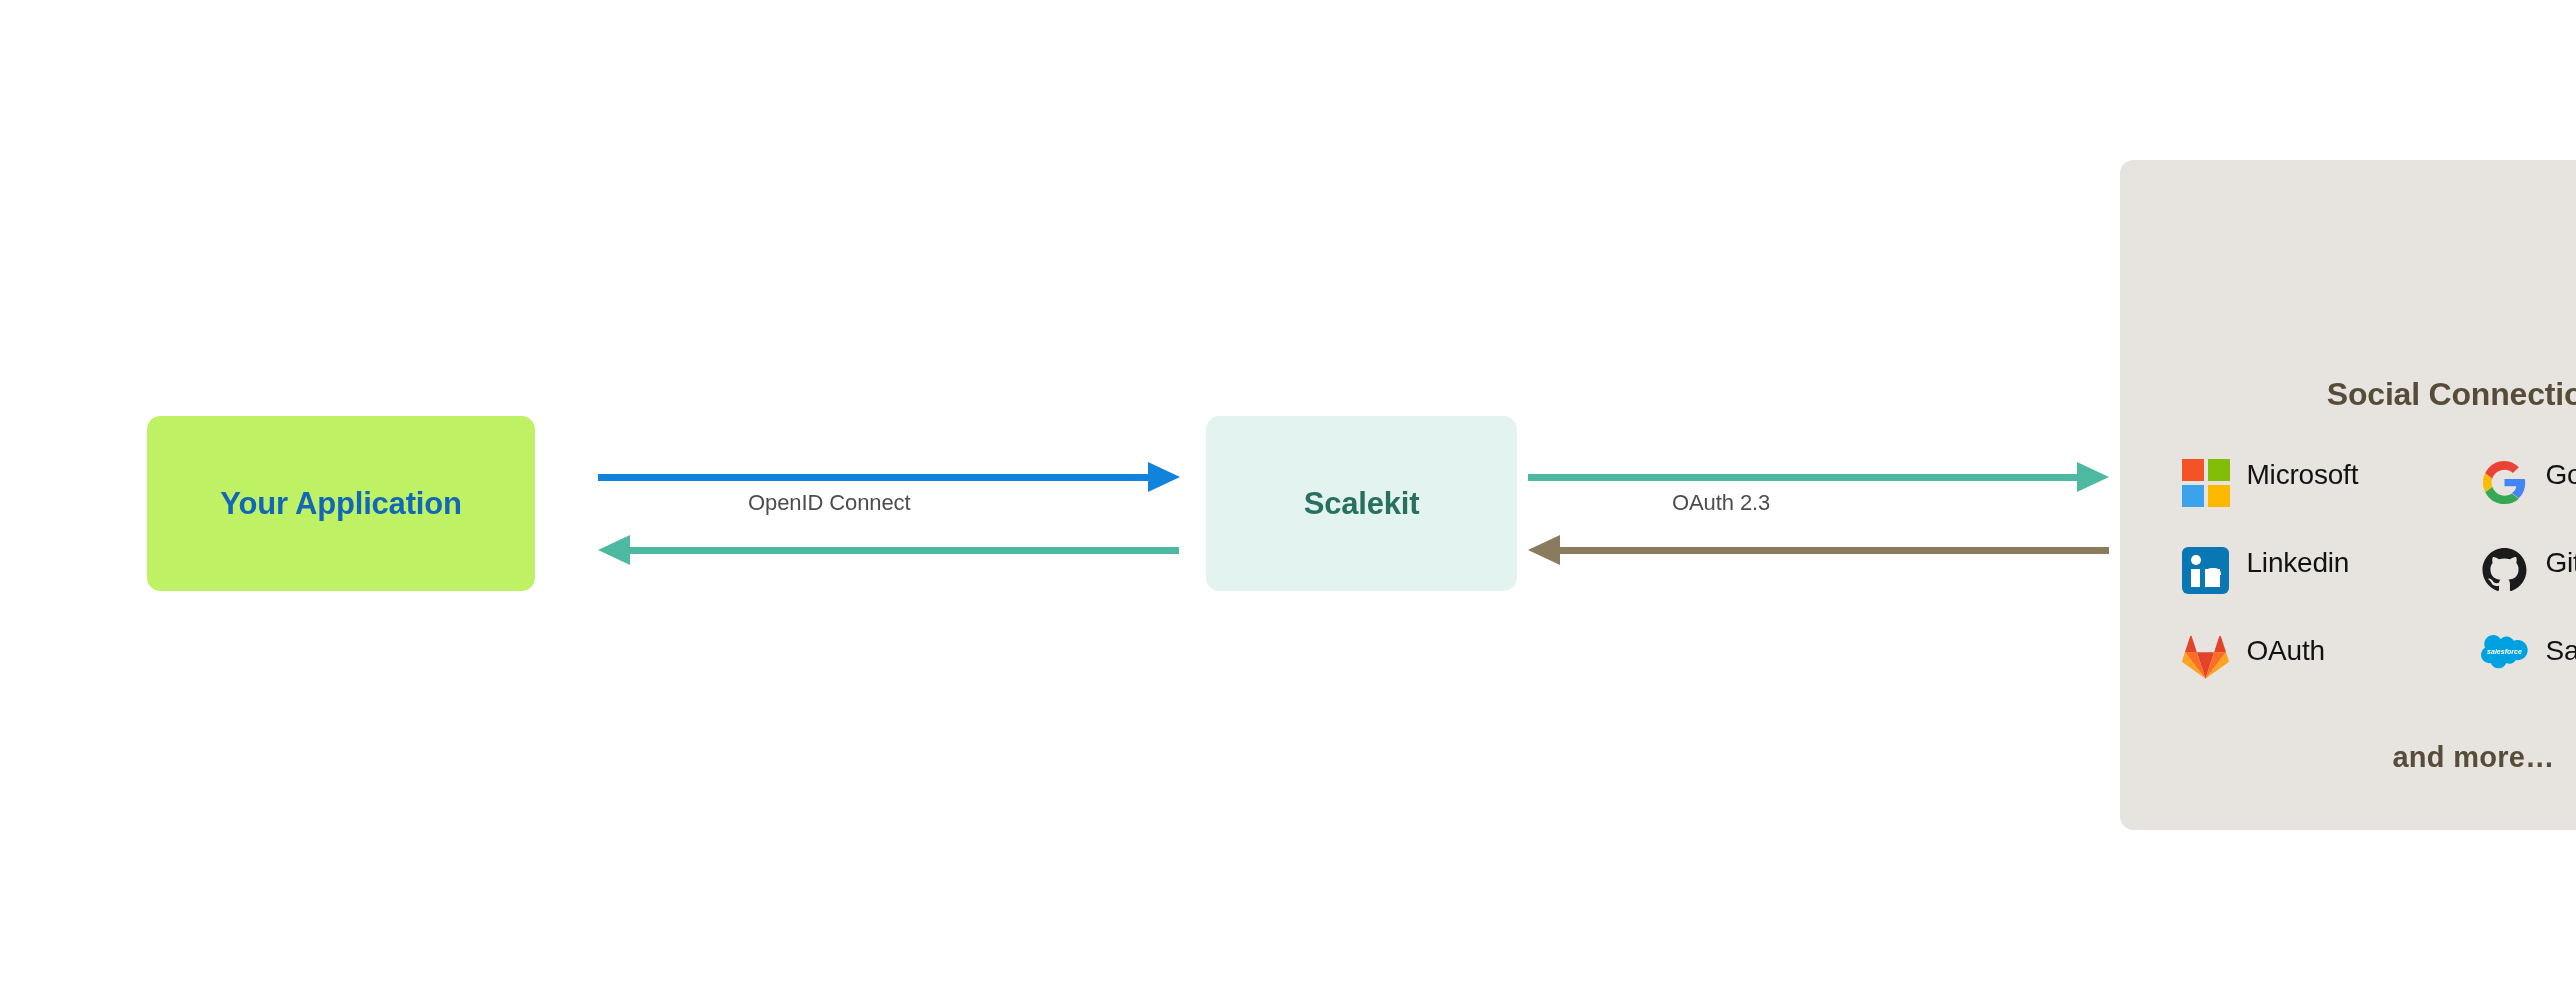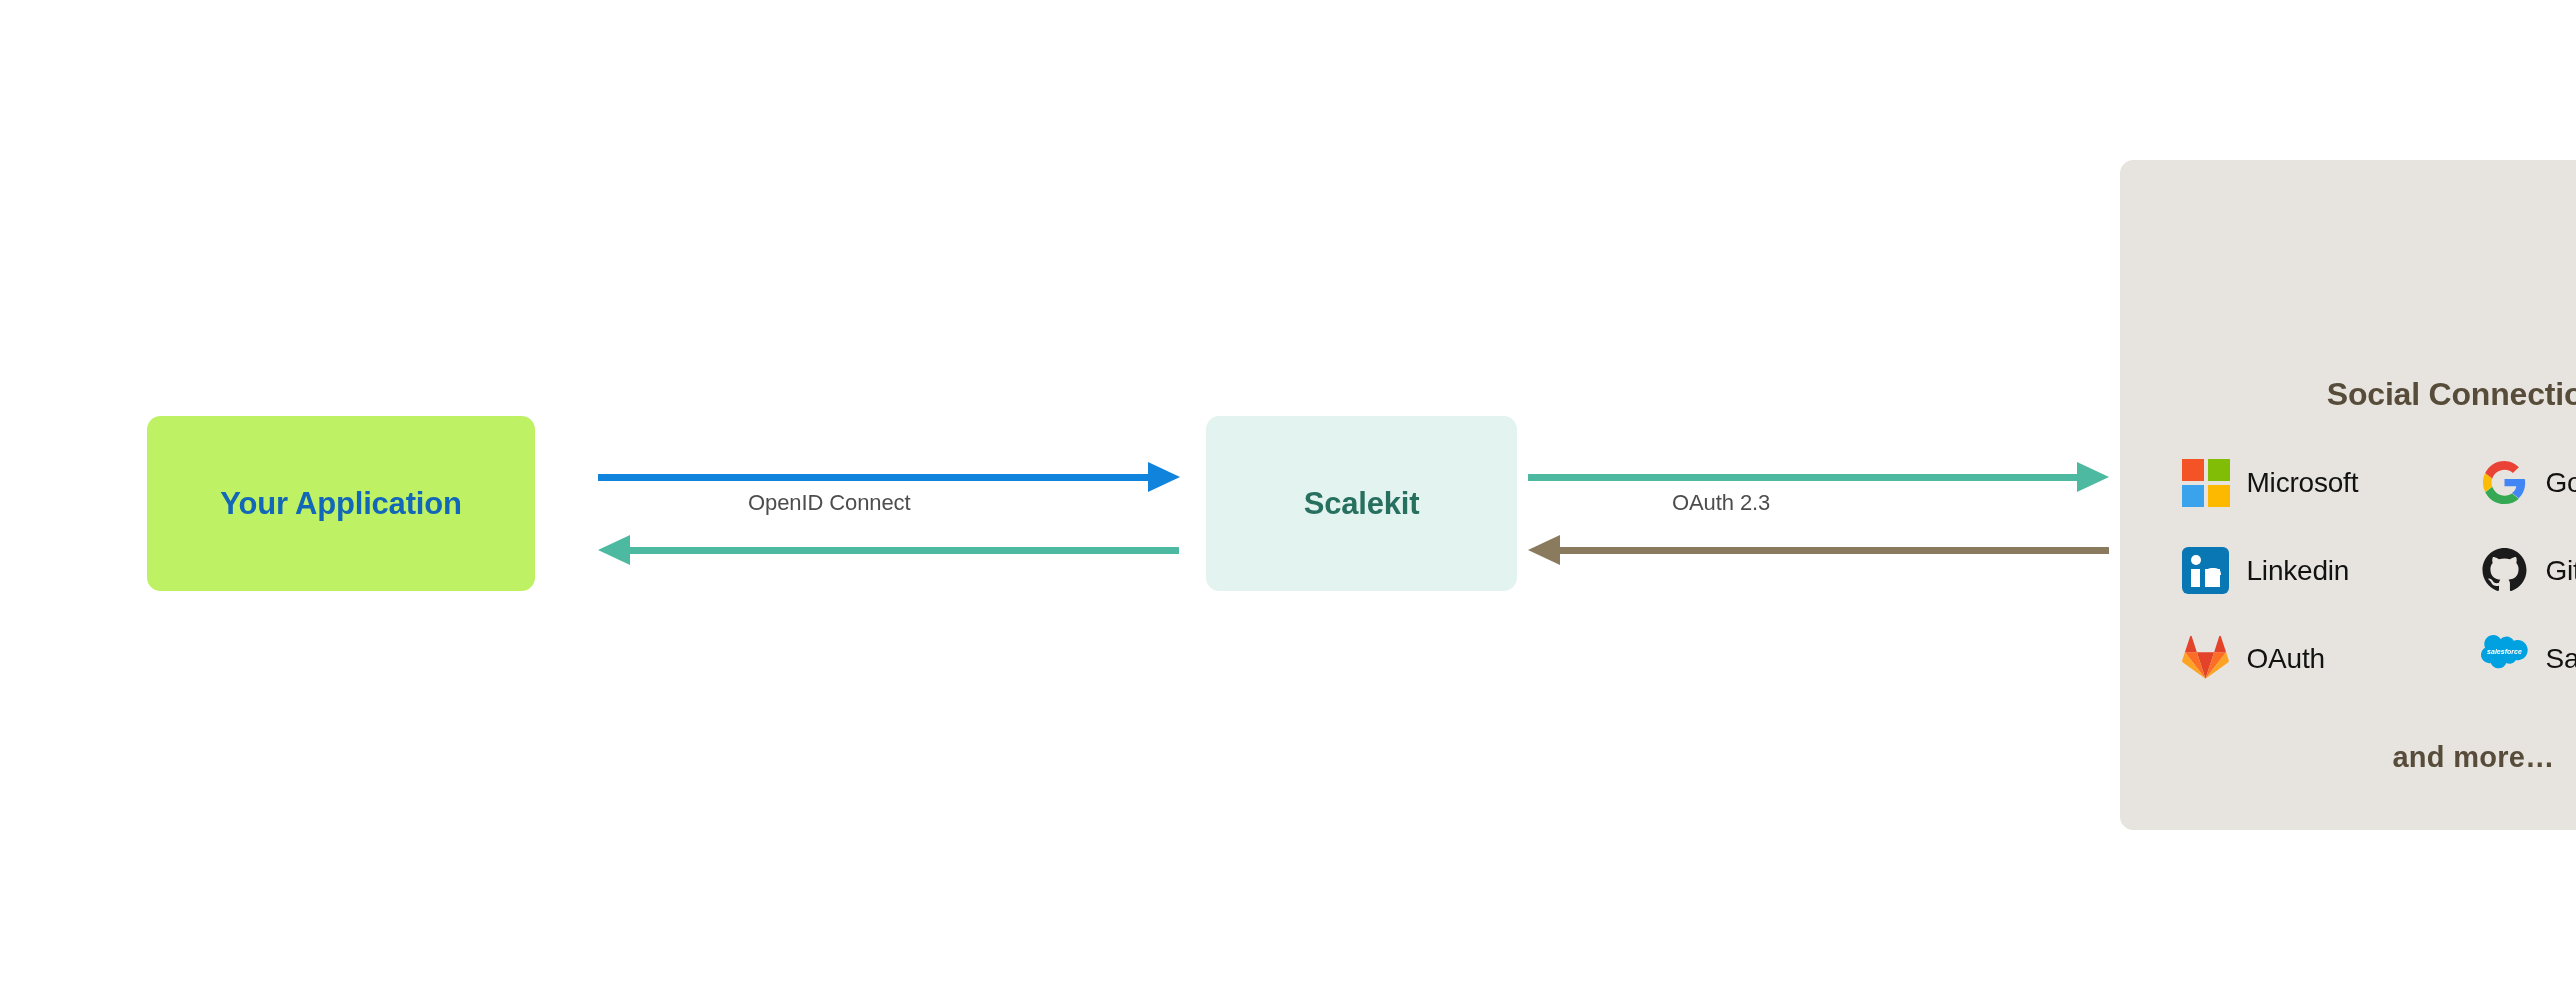--- a/index.html
+++ b/index.html
@@ -37,21 +37,21 @@
   #arrow-oauth-res{left:1528px;top:547px;width:581px;}
   #arrow-oauth-res .shaft{left:30px;width:551px;background:#8a7a5e;}
   #arrow-oauth-res .head{left:0;border-right:32px solid #8a7a5e;}
 
   #social-panel{position:absolute;left:2120px;top:160px;width:707px;height:670px;background:#e7e4df;border-radius:13.4px;}
   #social-title{position:absolute;left:0;right:0;top:216px;text-align:center;color:#574c3a;font-size:32px;font-weight:bold;letter-spacing:-0.2px;}
   #and-more{position:absolute;left:0;right:0;top:581px;text-align:center;color:#574c3a;font-size:29px;font-weight:bold;letter-spacing:0.3px;}
 
   .prov-grid{position:absolute;left:62px;top:299px;width:598px;
              display:grid;grid-template-columns:1fr 1fr;row-gap:41px;column-gap:0;}
-  .prov{display:flex;align-items:center;gap:17.5px;}
+  .prov{display:flex;align-items:flex-start;gap:17.5px;}
   .prov .name{color:#121212;font-size:28px;letter-spacing:-0.2px;white-space:nowrap;}
   .logo{flex:0 0 auto;width:47px;height:47px;position:relative;}
 
   
   .ms-sq{position:absolute;width:21.6px;height:21.6px;}
   .ms-a{left:0;top:0;background:#f35325;}
   .ms-b{left:26px;top:0;background:#81bc06;}
   .ms-c{left:0;top:26px;background:#3ba2ec;}
   .ms-d{left:26px;top:26px;background:#fcb900;}
 

